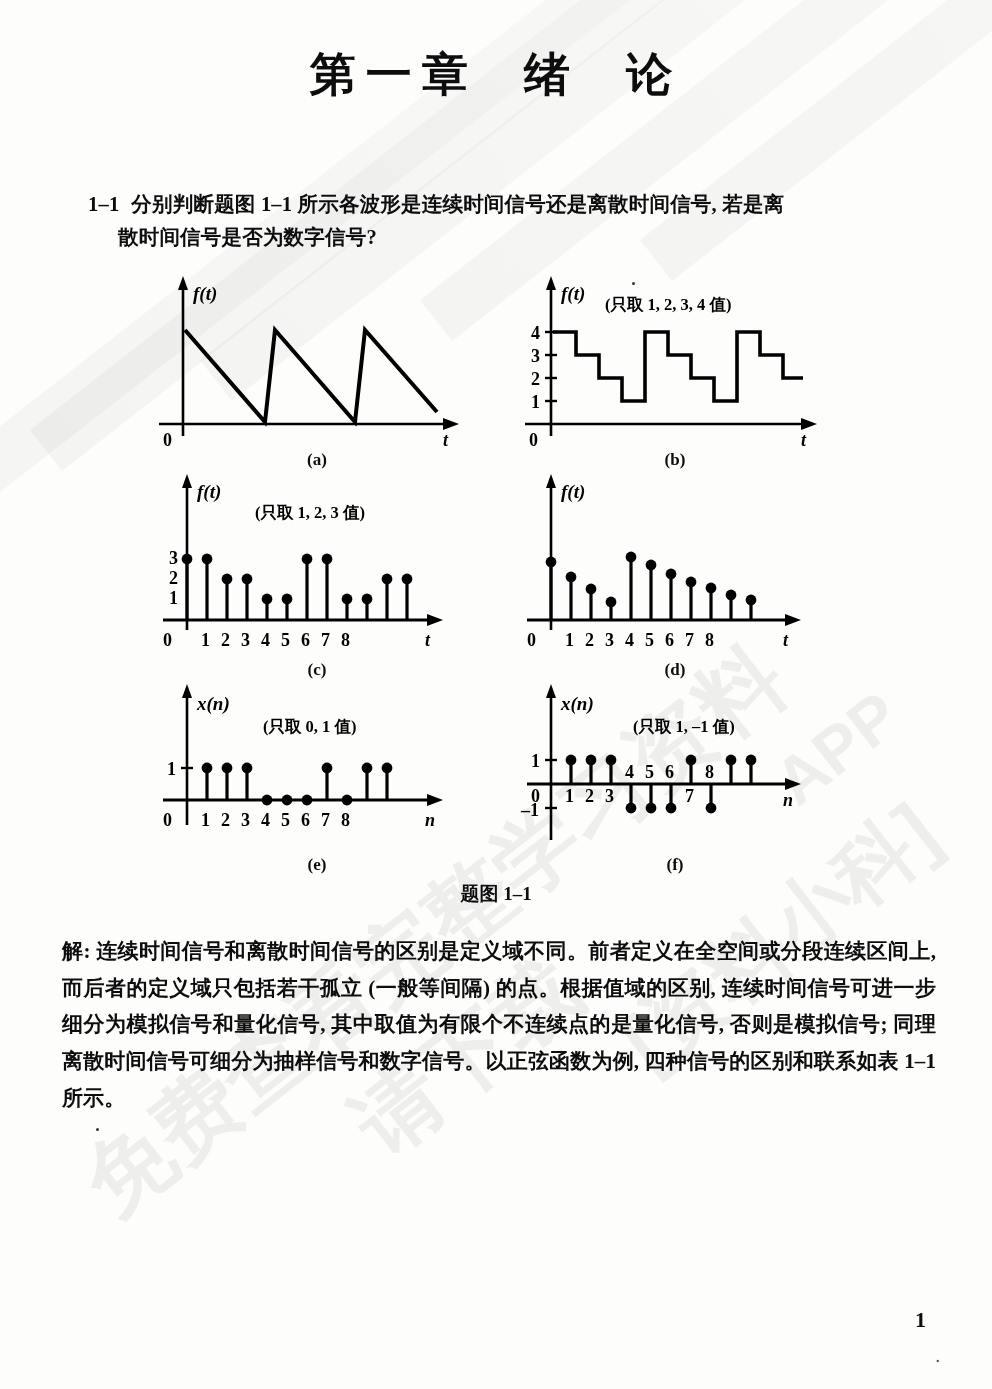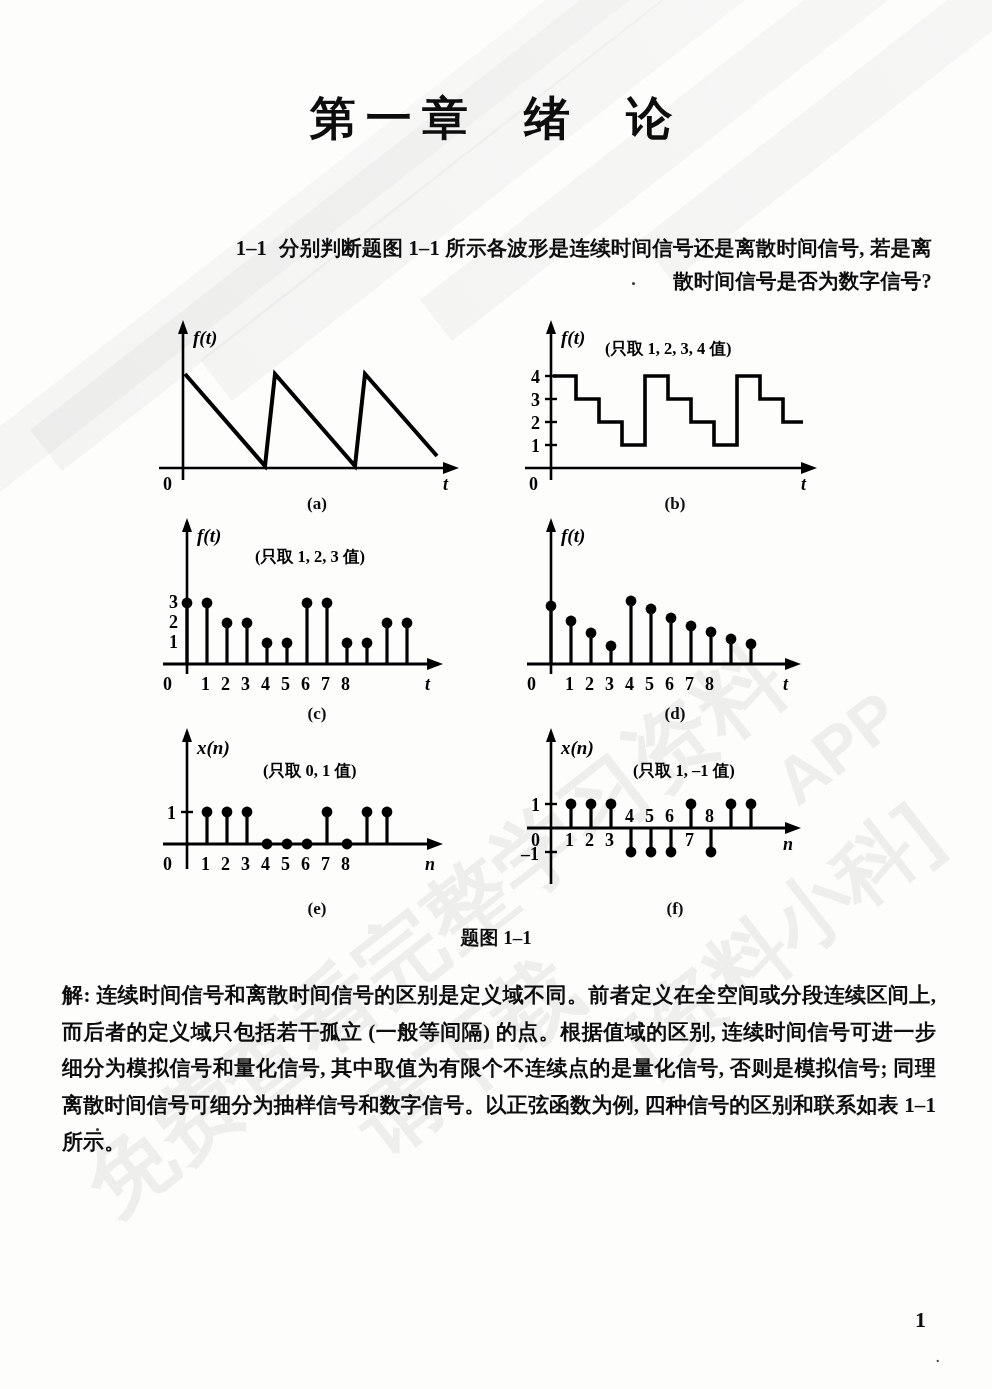--- a/index.html
+++ b/index.html
@@ -50,35 +50,34 @@
   }
 
   
   .content { position: relative; z-index: 2; }
 
   .chapter-title {
     text-align: center;
     font-size: 46px;
     font-weight: 700;
     letter-spacing: 0.22em;
-    padding-top: 88px;
+    padding-top: 44px;
     font-family: Liberation Serif, serif;
   }
   .chapter-title .gap { display: inline-block; width: 46px; }
 
   .problem {
     margin: 82px 60px 0 88px;
     font-size: 20.5px;
     font-weight: 700;
     line-height: 1.62;
     letter-spacing: 0.2px;
-    text-align: right;
   }
   .problem .pnum { margin-right: 12px; }
-  .problem .l2 { display: block; margin-left: 46px; }
+  .problem .l2 { display: block; margin-left: 30px; }
 
   
   .figs {
     margin: 16px 0 0 0;
     position: relative;
   }
   .figrow { display: flex; justify-content: center; gap: 18px; }
   .fig { position: relative; }
   .figcap {
     text-align: center;

